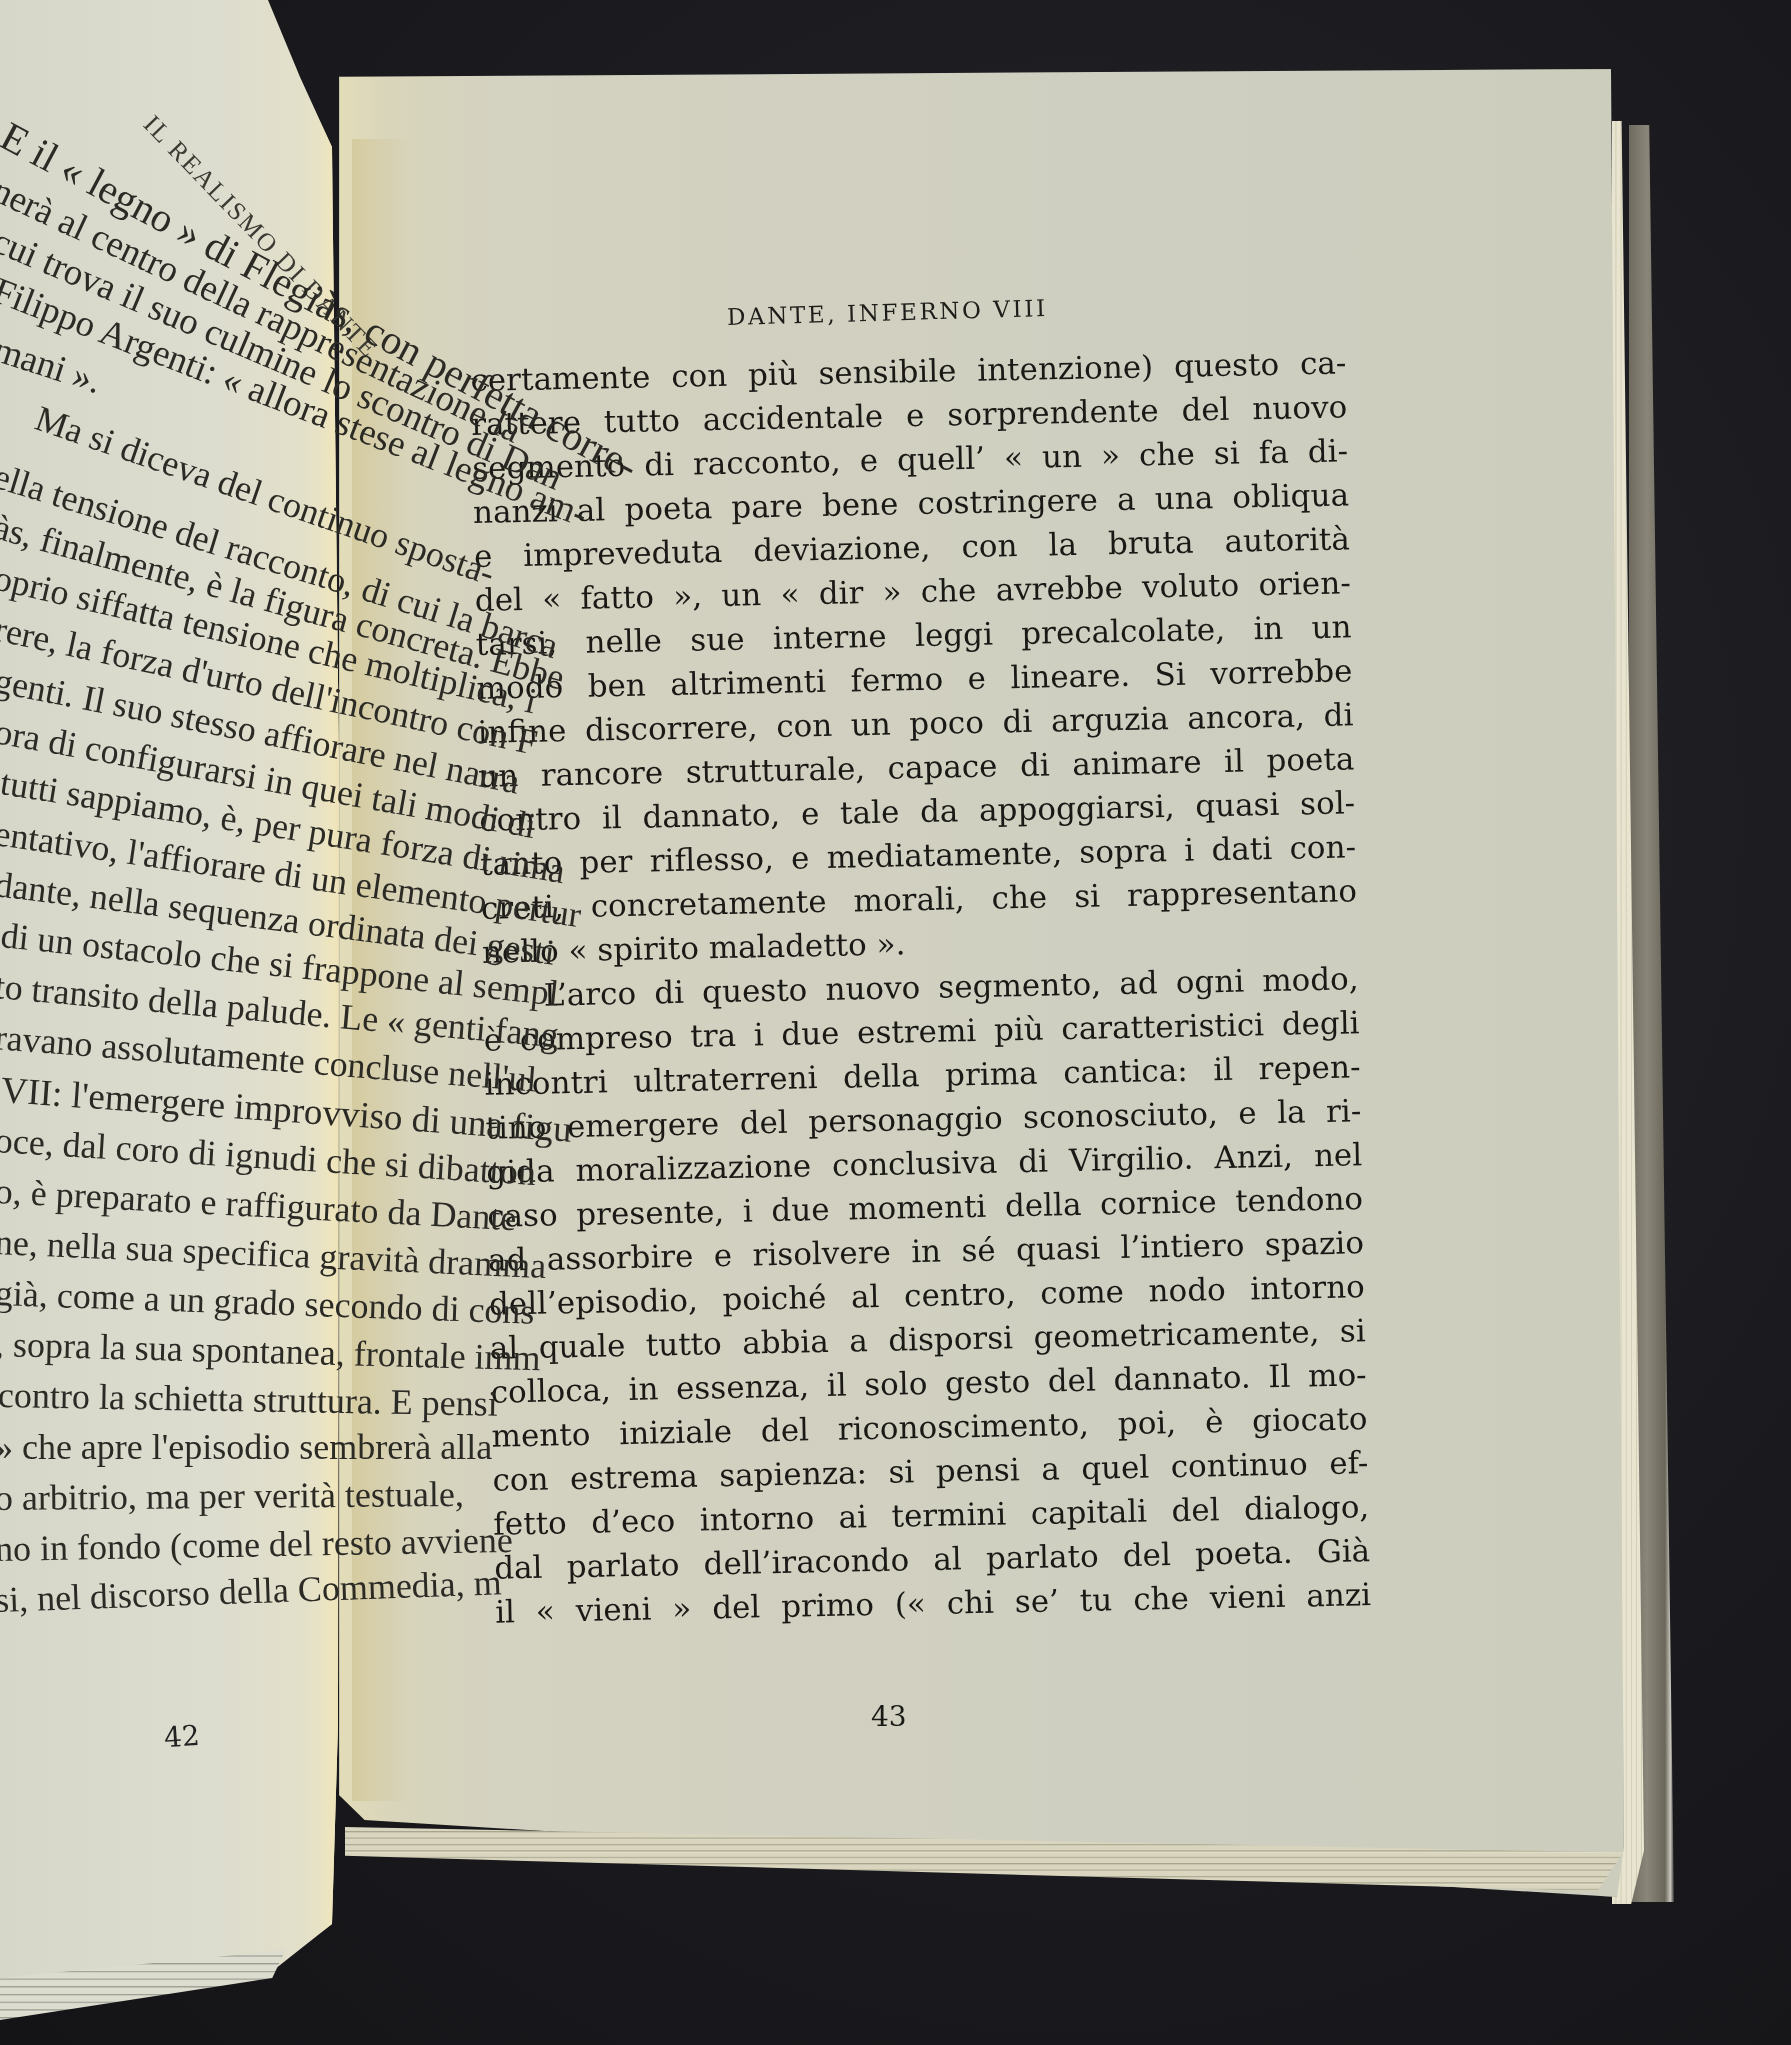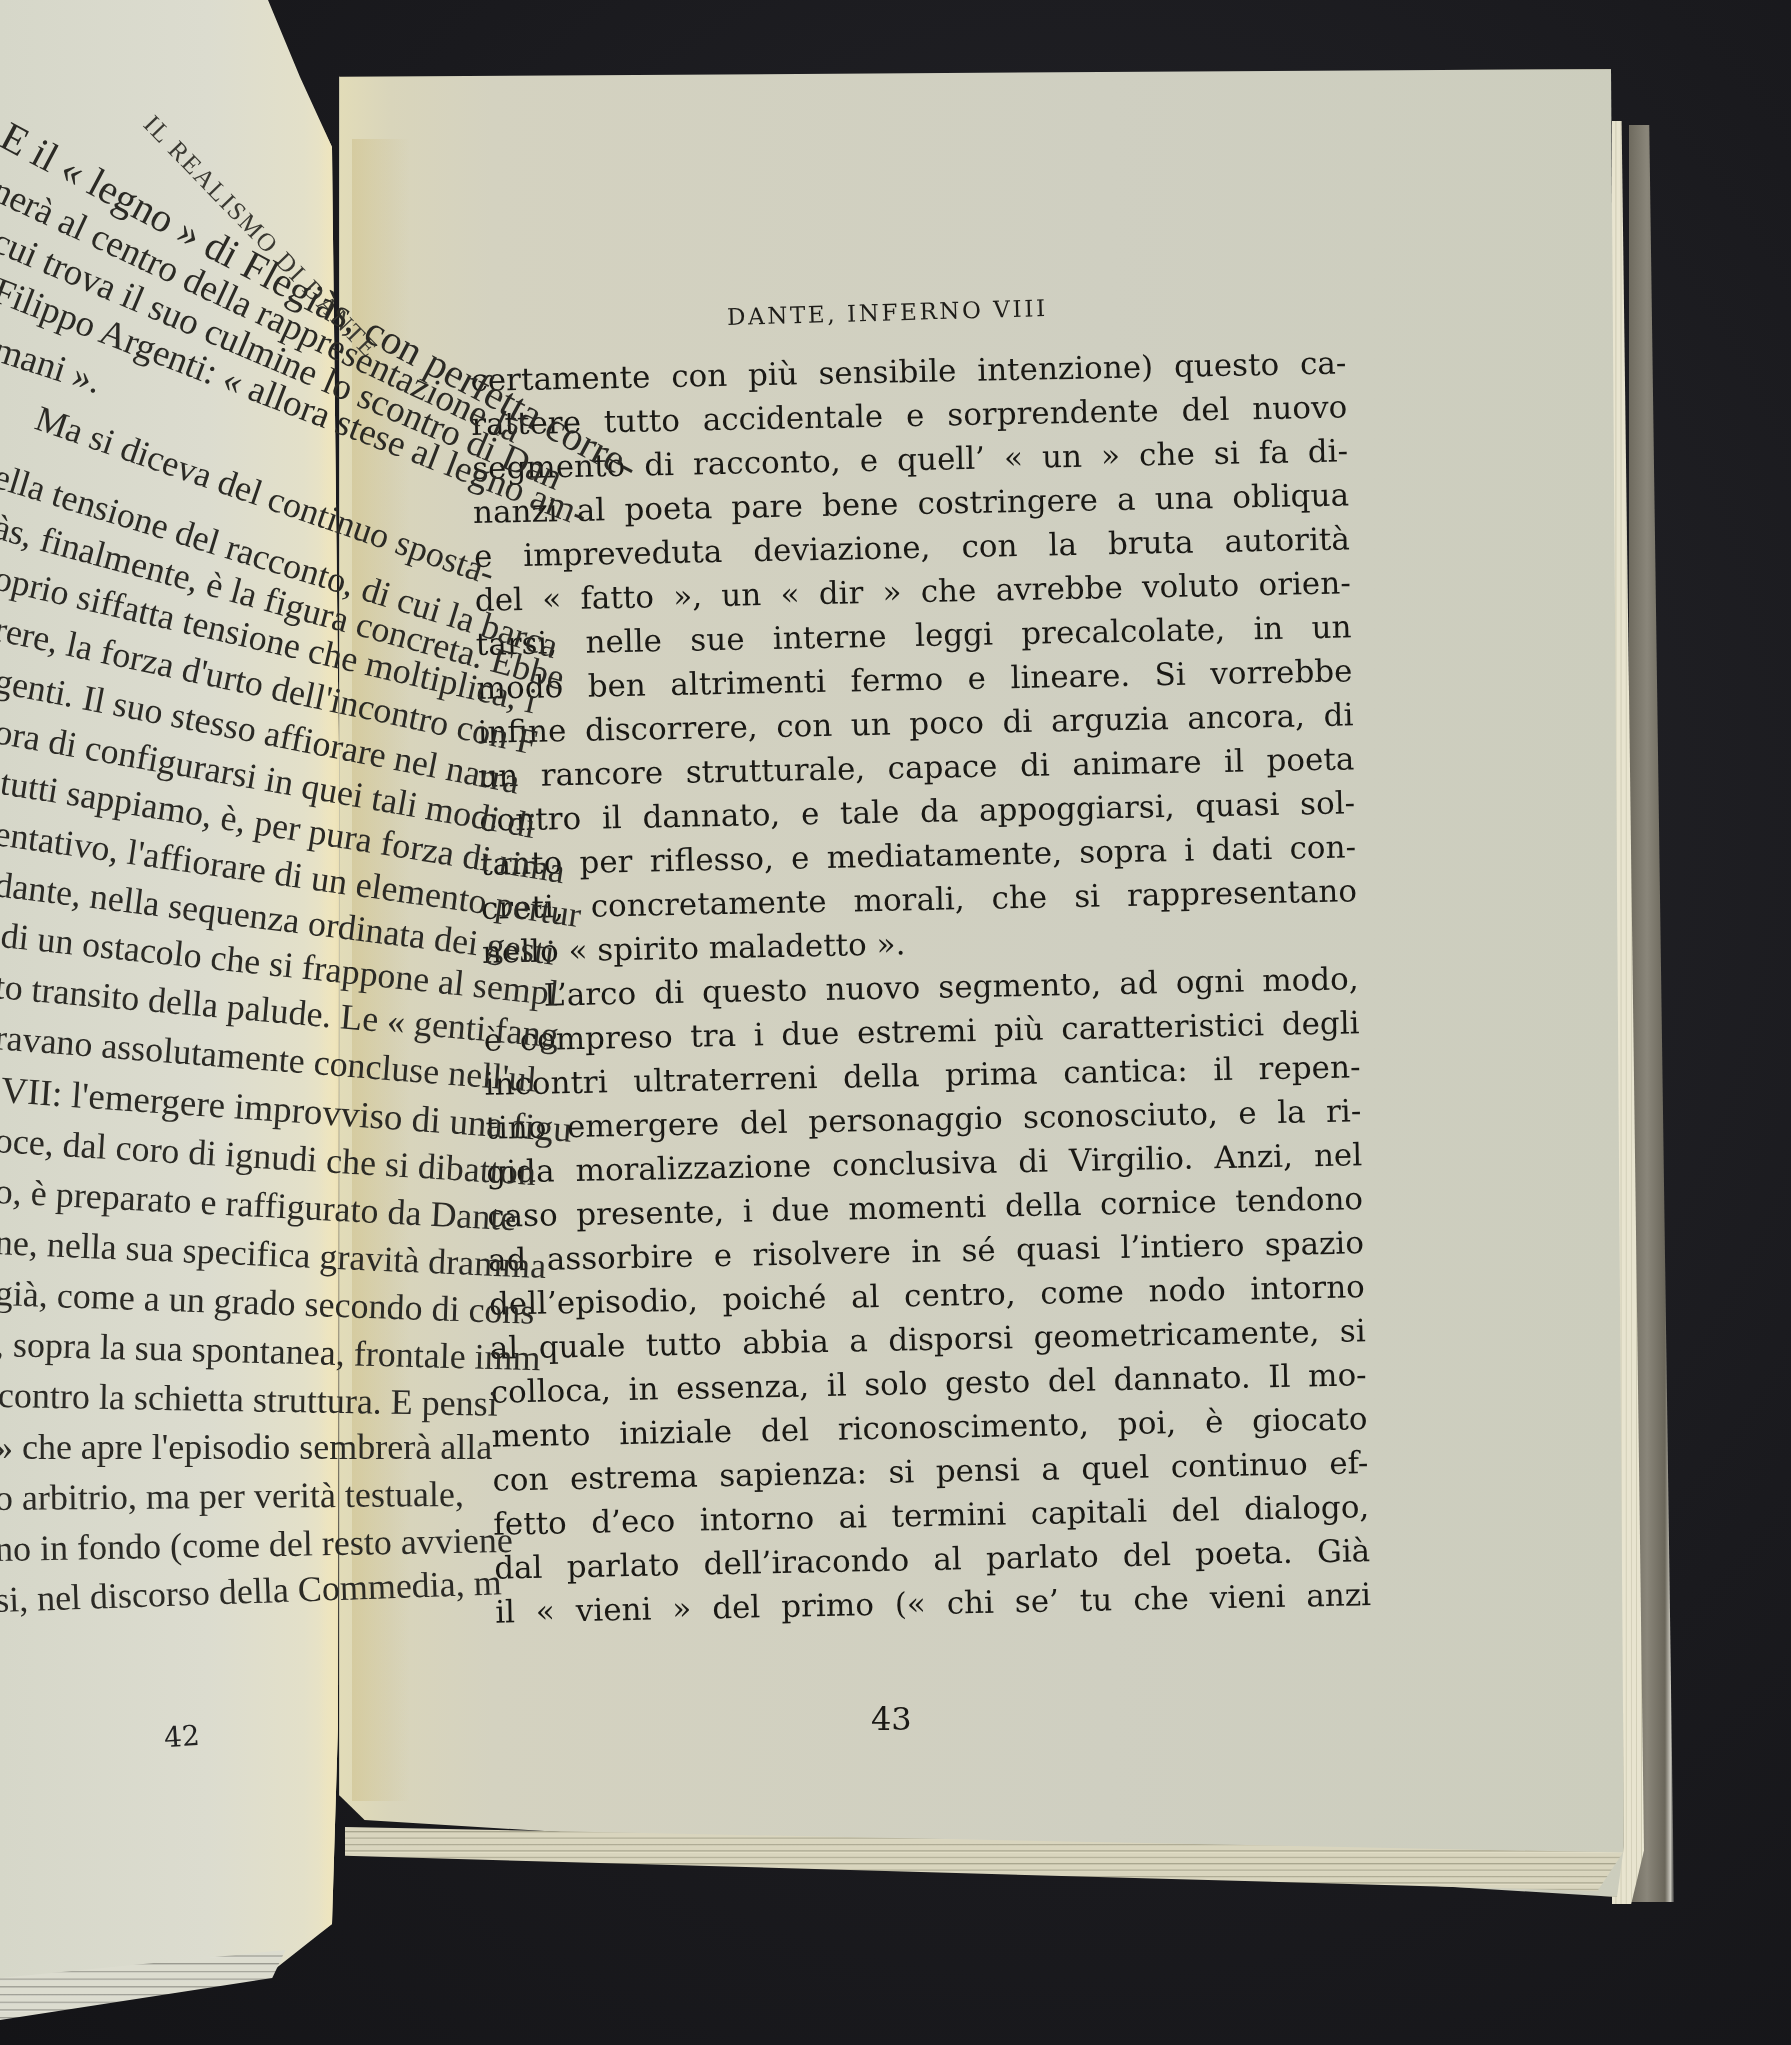--- a/index.html
+++ b/index.html
@@ -58,21 +58,21 @@
   }
   .text-line {
     display: block; white-space: nowrap;
     text-align: justify; text-align-last: justify;
     height: 44px;
   }
   .text-line.last { text-align-last: left; }
   .text-line.indent { padding-left: 61px; }
   .page-number {
     position: absolute; left: 871px; top: 1700px;
-    font-size: 32px; color: #1a1915;
+    font-size: 28px; color: #1a1915;
     font-family: "DejaVu Serif", serif;
   }
   
   .left-page {
     position: absolute; left: 0; top: 0; width: 345px; height: 2014px;
     background: linear-gradient(90deg, #d6d7c9 0%, #dcdccf 60%, #e3e0c9 88%, #efe6c0 100%);
     clip-path: polygon(0 0, 268px 0, 300px 77px, 332px 147px, 339px 767px, 338px 1726px, 332px 1924px, 275px 1969px, 0 1994px);
   }
   .left-page .gutter {
     position: absolute; right: 0; top: 0; width: 25.6px; height: 100%;

